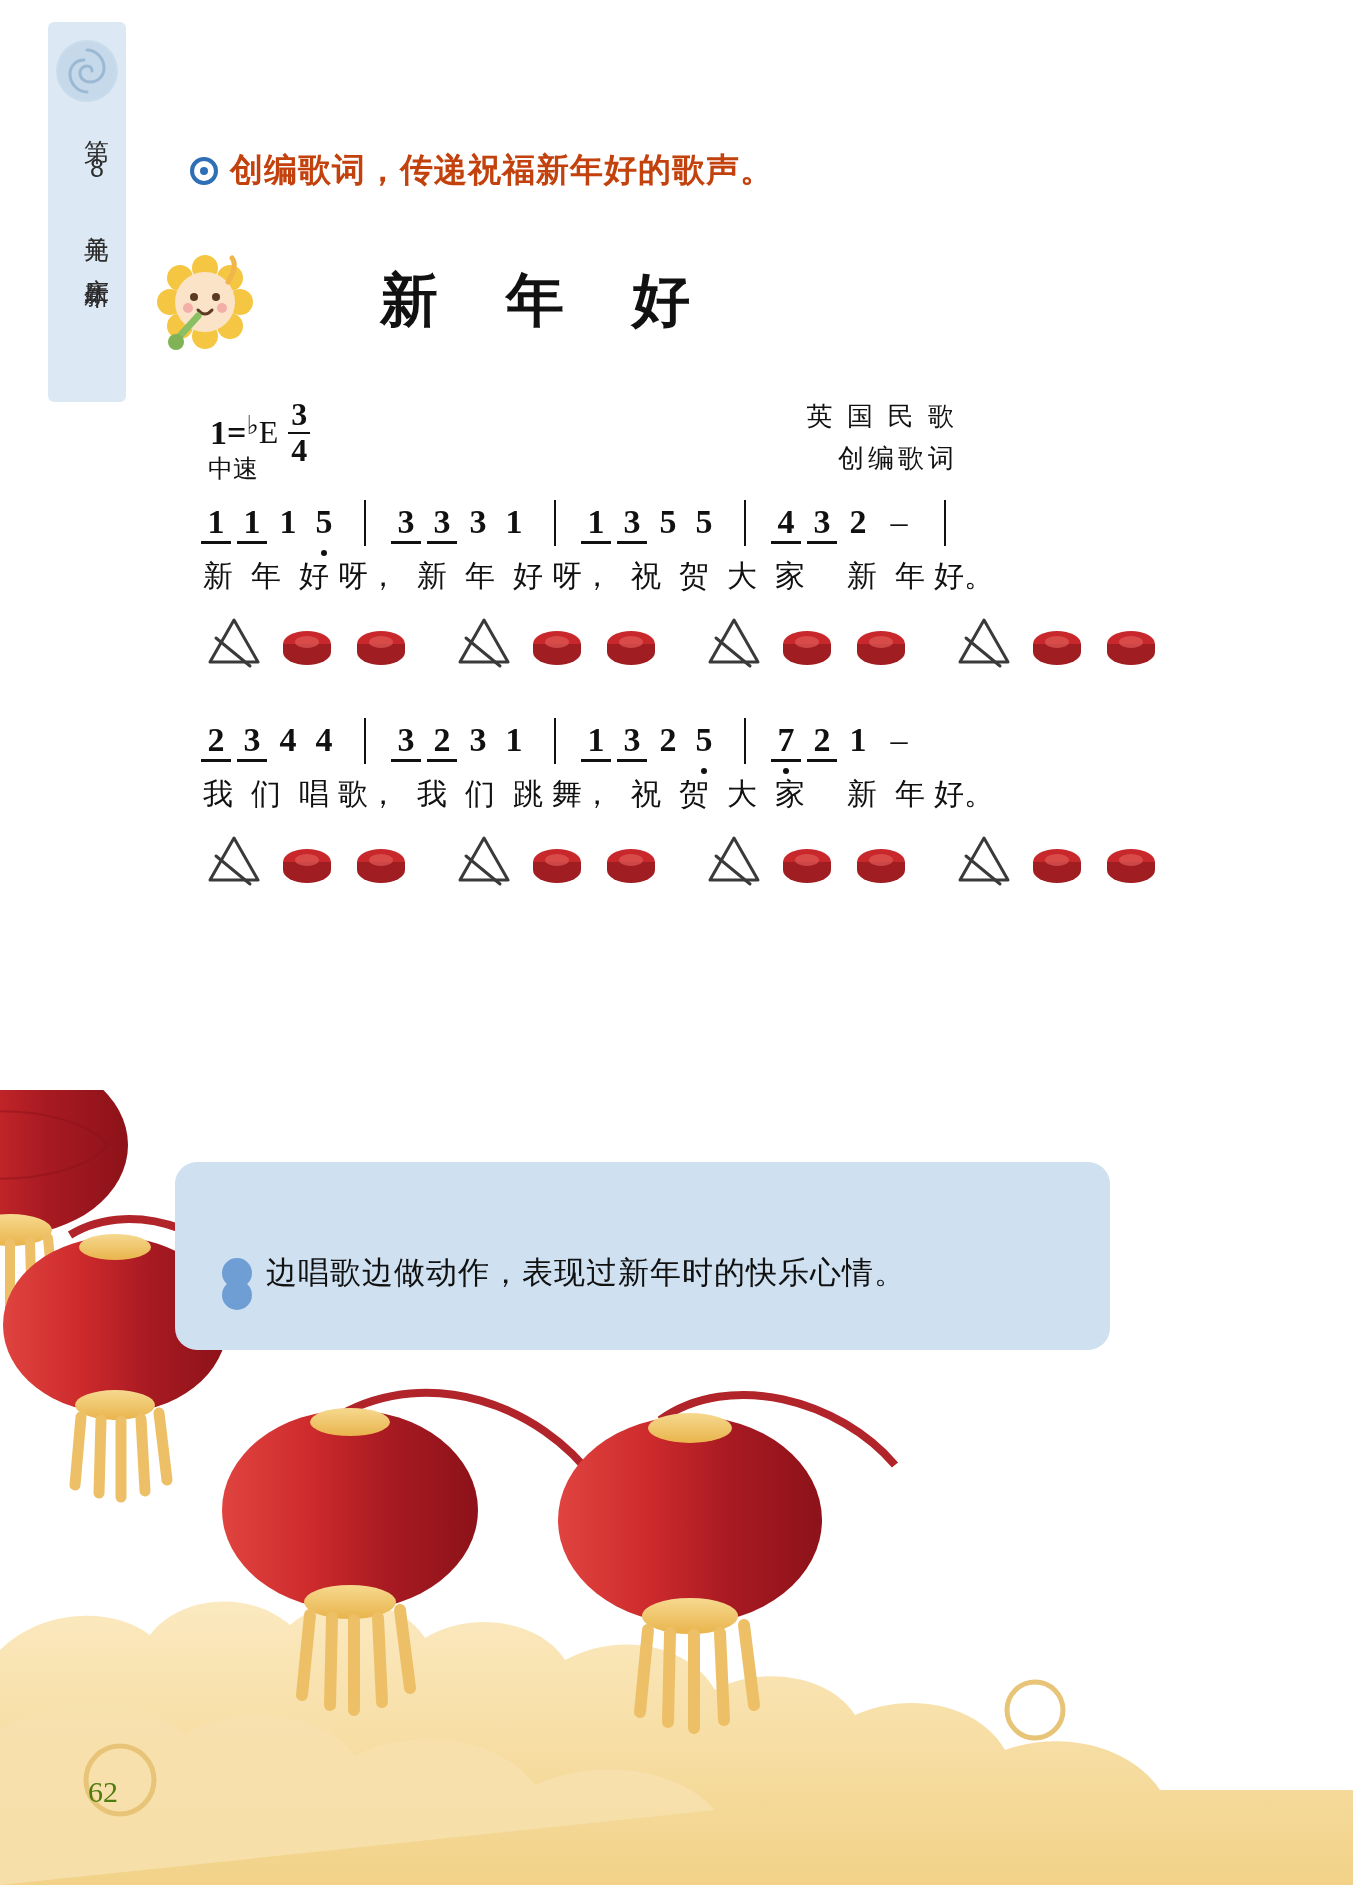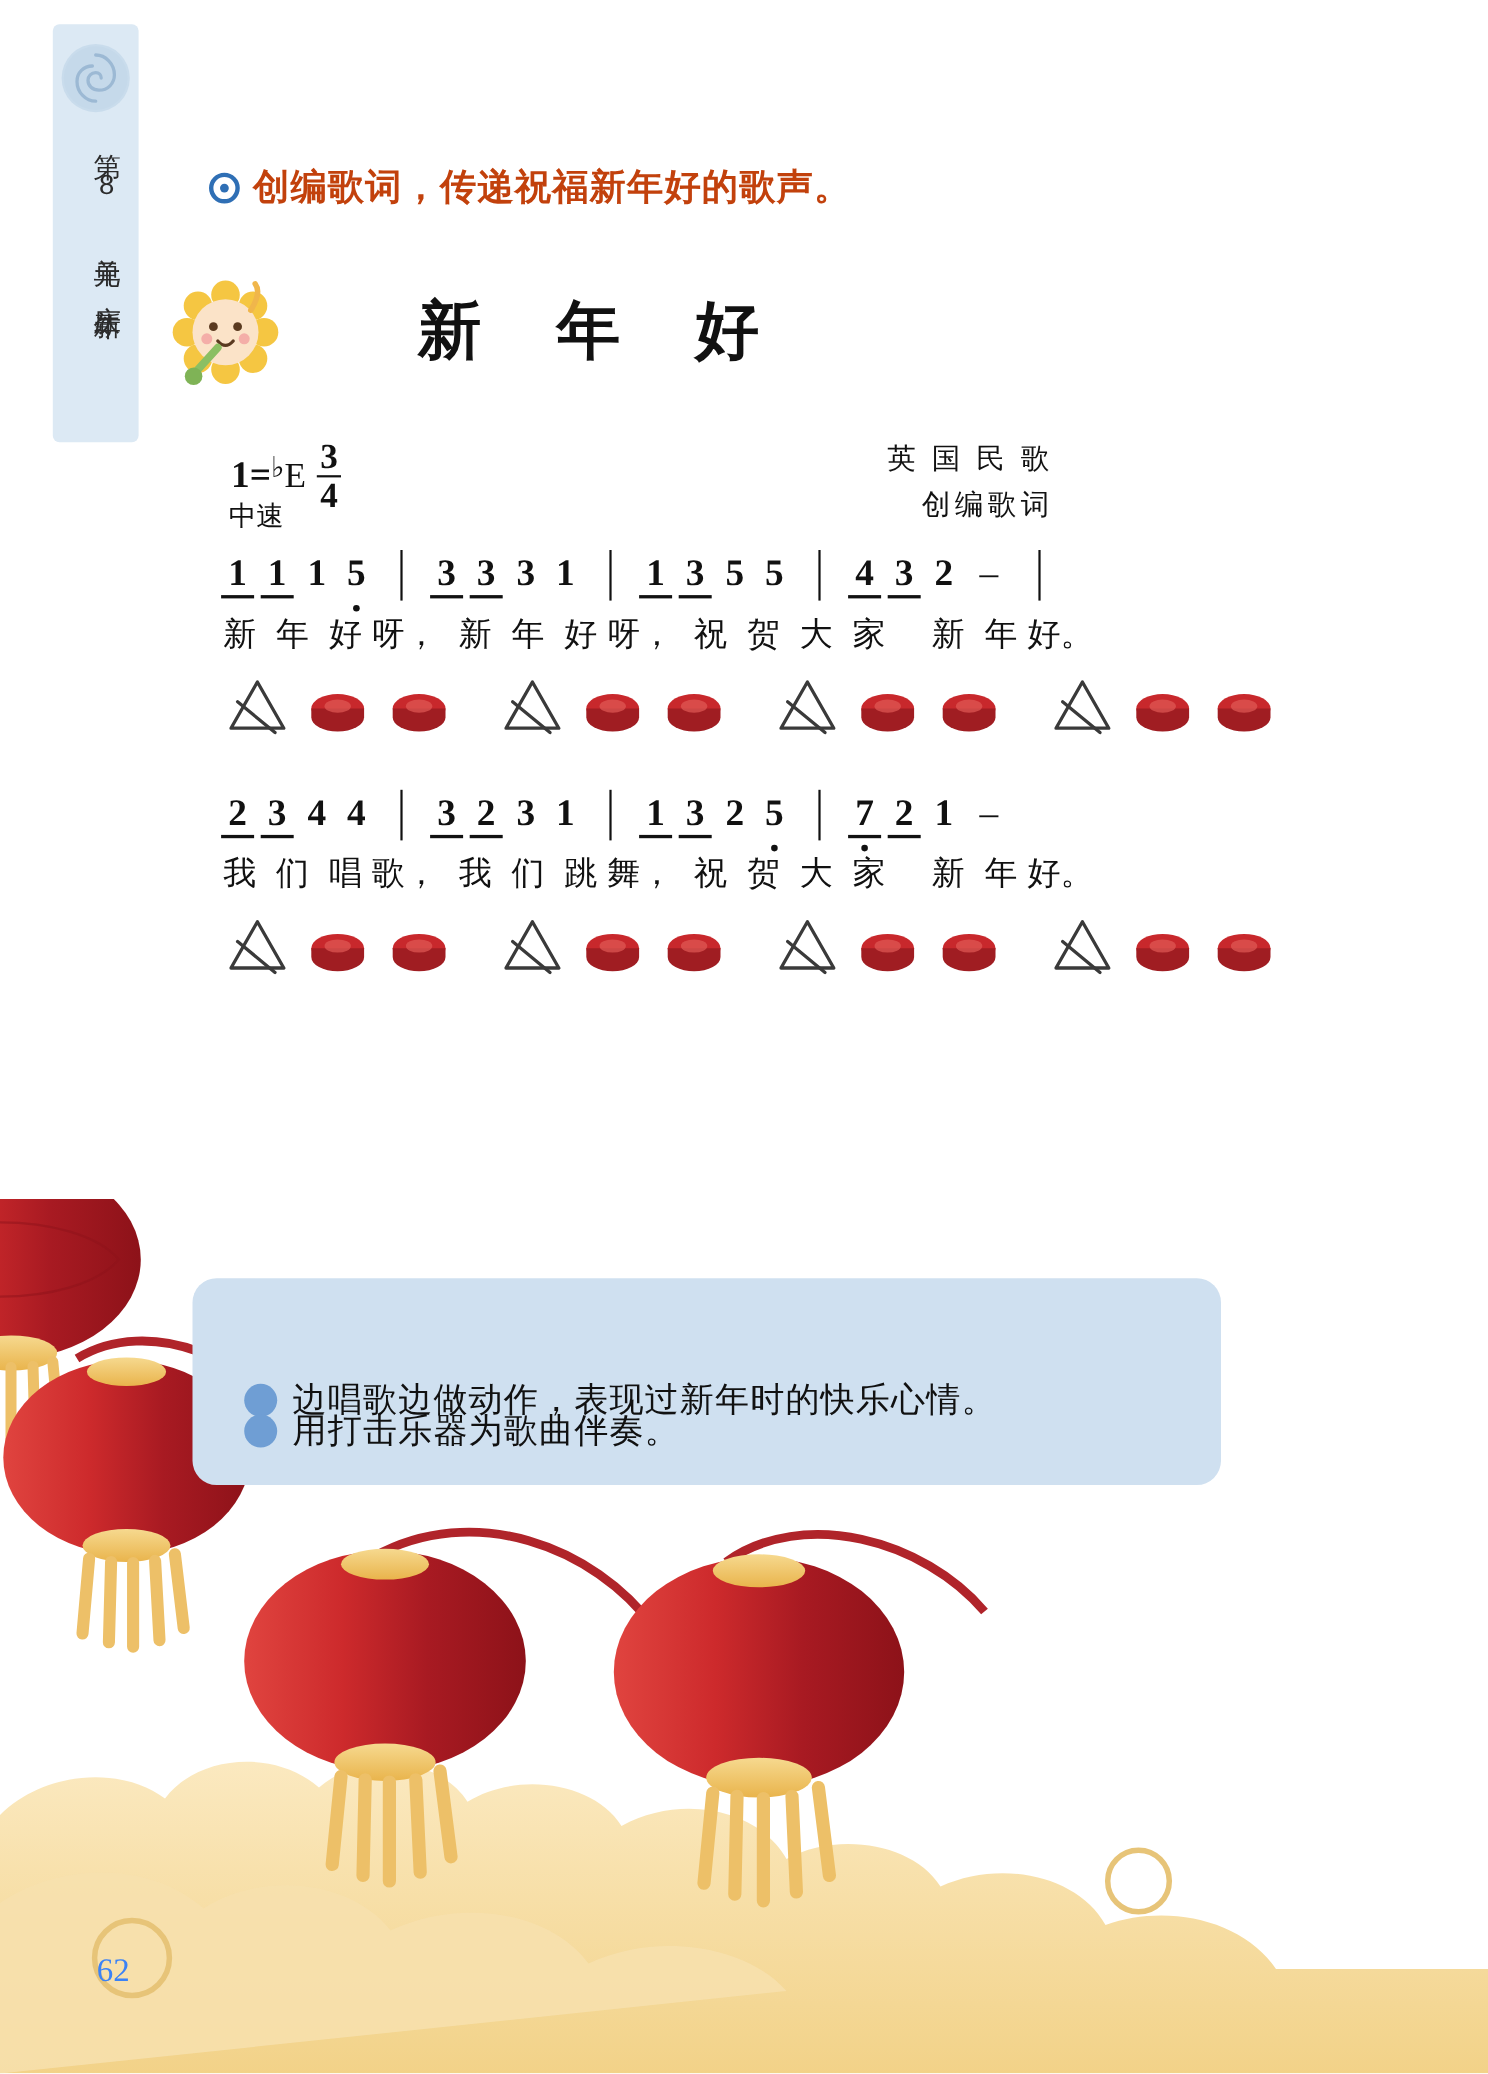--- a/index.html
+++ b/index.html
@@ -130,21 +130,21 @@
   .tip-dot{
     width:30px;height:30px;border-radius:50%;background:#6f9ed4;margin-right:14px;flex:0 0 auto;
   }
   .tip-text{
     font-size:31px;color:#111;font-family:"Liberation Sans", sans-serif;letter-spacing:1px;
   }
 
   
   .art{position:absolute;left:0;top:1090px;width:1353px;height:795px;overflow:hidden;}
   .page-num{
-    position:absolute;left:88px;top:1775px;font-size:30px;color:#3b82f6;
+    position:absolute;left:88px;top:1775px;font-size:30px;color:#4d7c0f;
     font-family:"Liberation Serif", serif;
   }
 </style>
 </head>
 <body>
 
 <div class="art">
   <svg width="1353" height="795" viewBox="0 0 1353 795" xmlns="http://www.w3.org/2000/svg">
     <defs>
       <linearGradient id="lan" x1="0" y1="0" x2="1" y2="0">
@@ -539,16 +539,15 @@
   </span>
 </div>
 
 <div class="tipbox"></div>
 <div class="tip tip1">
   <span class="tip-dot"></span>
   <span class="tip-text">边唱歌边做动作，表现过新年时的快乐心情。</span>
 </div>
 <div class="tip tip2">
   <span class="tip-dot"></span>
-  <span class="tip-text">用打击乐器为歌曲伴奏。</span>
 </div>
 
 <div class="page-num">62</div>
 
 </body></html>

